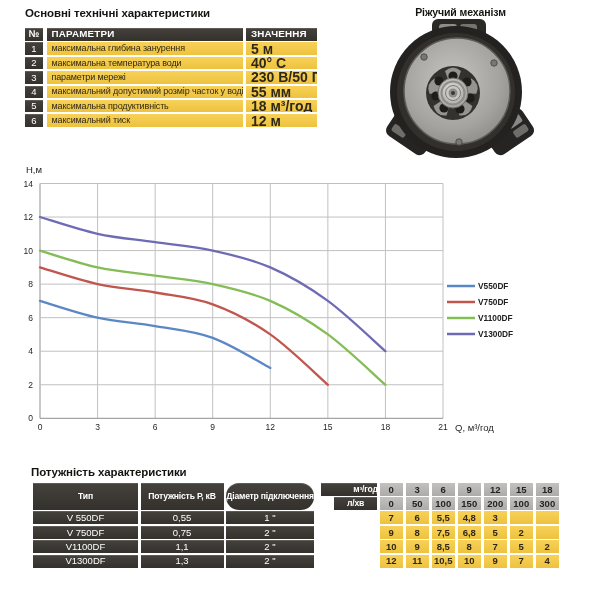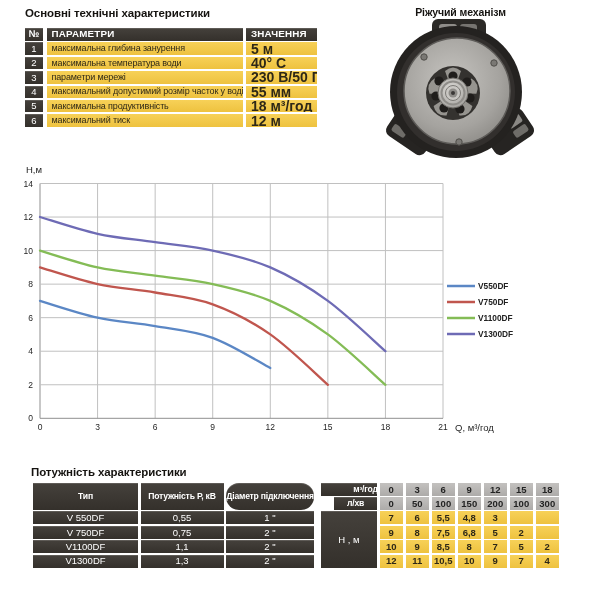--- a/index.html
+++ b/index.html
@@ -201,21 +201,20 @@
       <div class="c gray num" style="grid-area: 1 / 11;">15</div>
       <div class="c gray num" style="grid-area: 1 / 12;">18</div>
       <div class="c dark hcell" style="grid-area: 2 / 5; margin-left: 13px;">л/хв</div>
       <div class="c gray num" style="grid-area: 2 / 6;">0</div>
       <div class="c gray num" style="grid-area: 2 / 7;">50</div>
       <div class="c gray num" style="grid-area: 2 / 8;">100</div>
       <div class="c gray num" style="grid-area: 2 / 9;">150</div>
       <div class="c gray num" style="grid-area: 2 / 10;">200</div>
       <div class="c gray num" style="grid-area: 2 / 11;">100</div>
       <div class="c gray num" style="grid-area: 2 / 12;">300</div>
-      <div class="c dark num" style="grid-area: 3 / 5 / span 4;">Н , м</div>
       <div class="c dark num" style="grid-area: 3 / 1;">V 550DF</div>
       <div class="c dark num" style="grid-area: 3 / 2;">0,55</div>
       <div class="c dark num" style="grid-area: 3 / 3;">1 "</div>
       <div class="c yellow num" style="grid-area: 3 / 6;">7</div>
       <div class="c yellow num" style="grid-area: 3 / 7;">6</div>
       <div class="c yellow num" style="grid-area: 3 / 8;">5,5</div>
       <div class="c yellow num" style="grid-area: 3 / 9;">4,8</div>
       <div class="c yellow num" style="grid-area: 3 / 10;">3</div>
       <div class="c yellow num" style="grid-area: 3 / 11;"></div>
       <div class="c yellow num" style="grid-area: 3 / 12;"></div>

